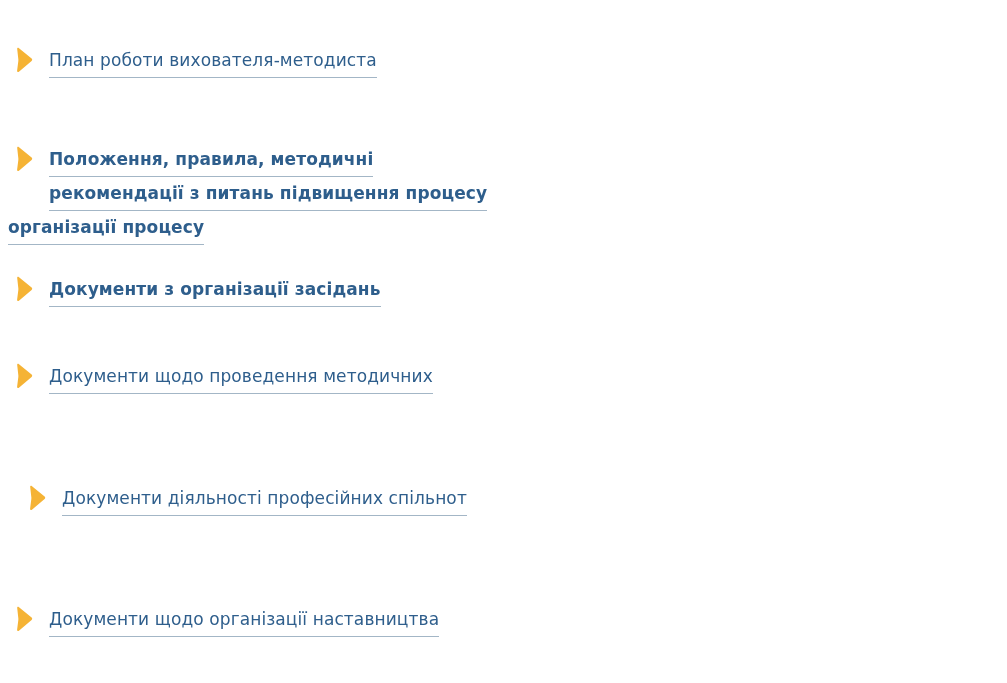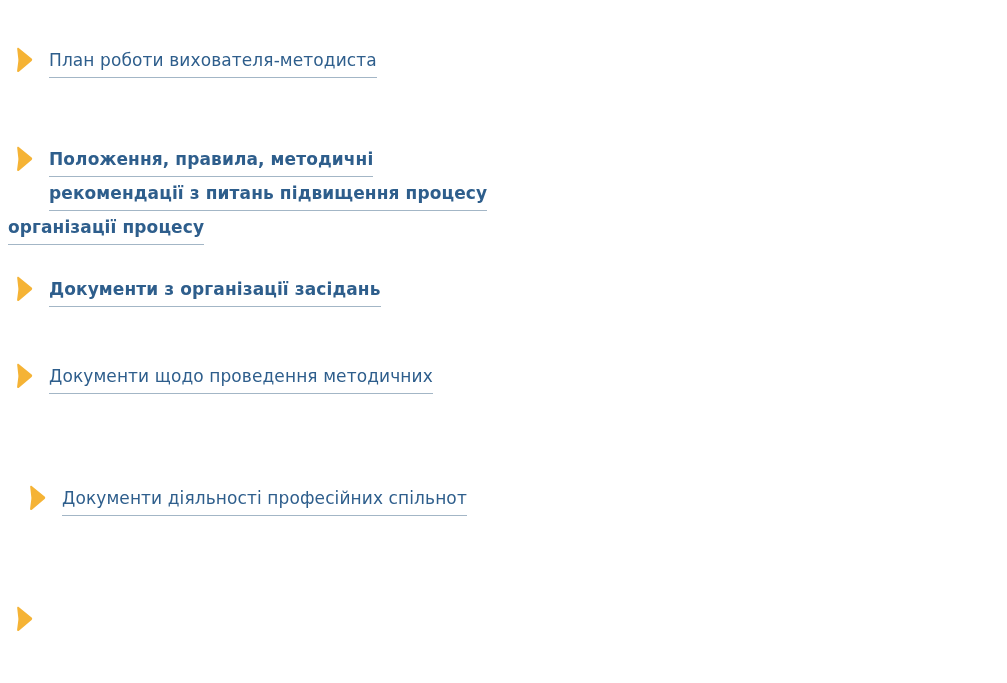--- a/index.html
+++ b/index.html
@@ -129,20 +129,23 @@
         <span class="link-text" style="left: 49px; top: 0px;">
           <span class="ln">Документи діяльності професійних спільнот</span>
         </span>
       </a>
       <a class="link-item" href="#" style="left: 0px; top: 603px; width: 100%; height: 33px;">
         <span class="bullet" style="left: 14px; top: 3px;">
           <svg width="22" height="26" viewBox="0 0 22 26">
             <path d="M3.2 2.1 C3.0 1.2 3.9 0.6 4.7 1.0 L17.6 11.6 C18.4 12.2 18.4 13.4 17.6 14.0 L4.9 24.8 C4.1 25.4 3.0 24.8 3.1 23.8 L4.3 14.2 C4.4 13.4 4.4 12.6 4.3 11.9 Z" fill="#f5b335"></path>
           </svg>
         </span>
+        <span class="link-text" style="left: 49px; top: 0px;">
+          <span class="ln">Документи щодо організації наставництва</span>
+        </span>
       </a>
     </div>
   <div class="column column-right" id="col-right">
       <a class="link-item" href="#" style="left: 0px; top: 44px; width: 100%; height: 66px;"></a>
       <a class="link-item" href="#" style="left: 0px; top: 143px; width: 100%; height: 99px;"></a>
       <a class="link-item" href="#" style="left: 0px; top: 273px; width: 100%; height: 66px;"></a>
       <a class="link-item" href="#" style="left: 0px; top: 373px; width: 100%; height: 99px;"></a>
       <a class="link-item" href="#" style="left: 0px; top: 505px; width: 100%; height: 66px;"></a>
     </div>
 

